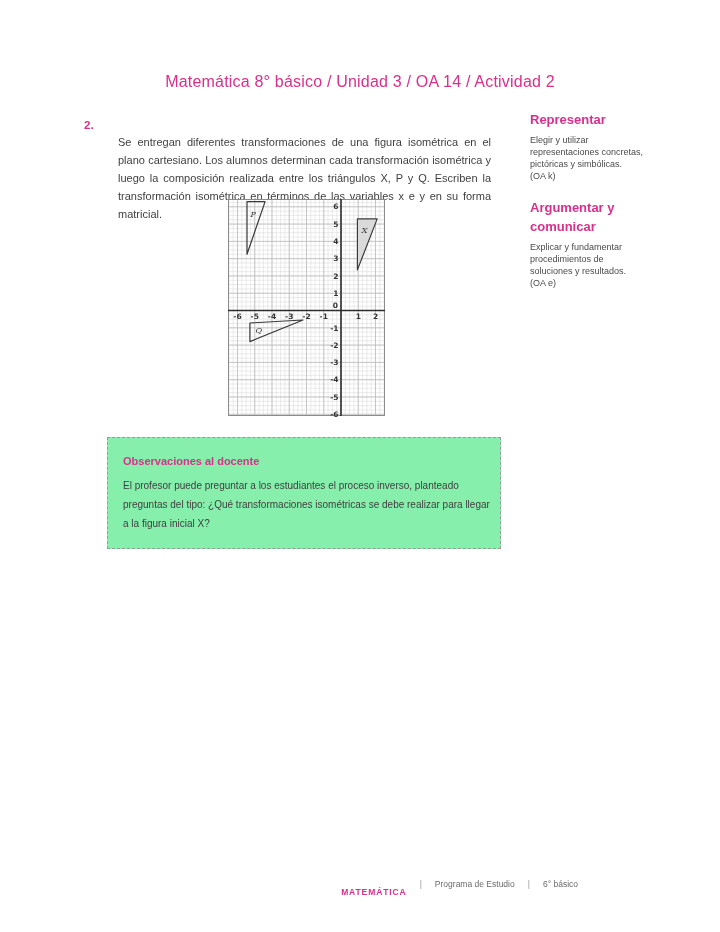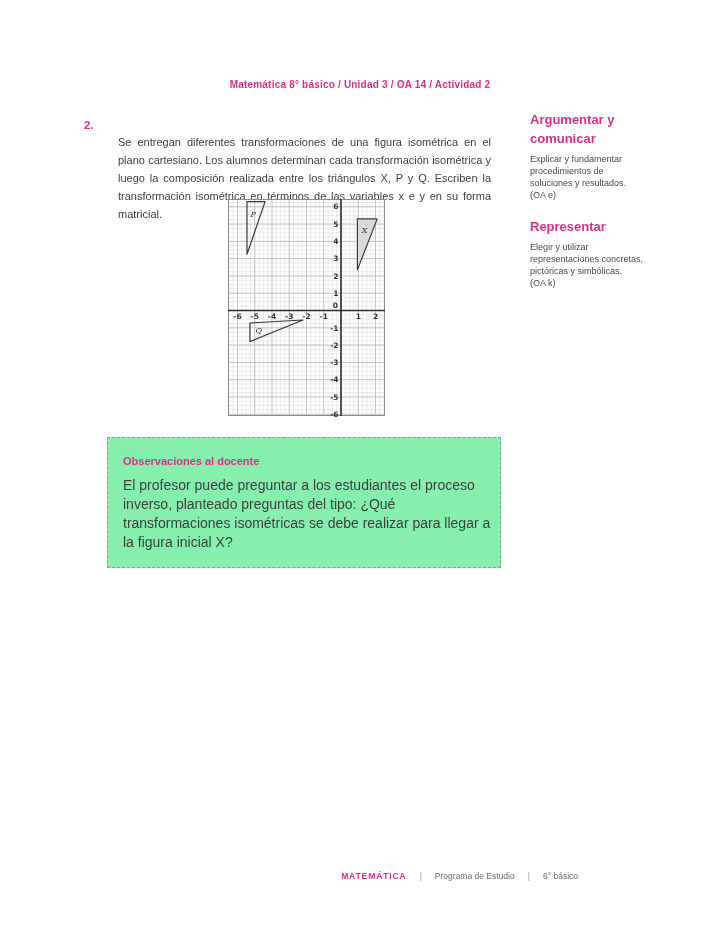--- a/index.html
+++ b/index.html
@@ -9,23 +9,23 @@
     font-family:"Liberation Sans","DejaVu Sans",sans-serif;
     color:#3f3f3f;
     position:relative;
     overflow:hidden;
   }
   .page{position:absolute;inset:0;background:#fff;}
 
   .doc-title{
     position:absolute;top:63px;left:0;right:0;
     text-align:center;
-    font-size:10px;font-weight:700;
+    font-size:16px;font-weight:400;
     color:var(--accent);
-    margin:16px;letter-spacing:.2px;
+    margin:10px;letter-spacing:.2px;
   }
 
   .activity{
     position:absolute;left:84px;top:116px;width:424px;
     display:flex;align-items:flex-start;
   }
   .activity .num{
     color:var(--accent);font-size:11.5px;font-weight:600;
     width:17px;flex:0 0 17px;line-height:18px;
   }
@@ -56,57 +56,57 @@
     border:1px dashed #9a9a9a;
     box-sizing:border-box;
     padding:17px 15px 15px 15px;
     background:#86efac;
   }
   .obs-box h4{
     margin:0 0 9px 0;font-size:11px;font-weight:600;
     color:var(--accent);
   }
   .obs-box p{
-    margin:0;font-size:14px;line-height:19px;color:#3f3f3f;width:372px;
+    margin:0;font-size:10px;line-height:19px;color:#3f3f3f;width:372px;
   }
 
   .footer{
     position:absolute;top:871px;right:142px;
     display:flex;align-items:center;gap:13px;
     font-size:8.5px;color:#6b6b6b;
   }
-  .footer .brand{color:var(--accent);letter-spacing:.9px;font-weight:600;}
+  .footer .brand{color:var(--accent);letter-spacing:.9px;font-weight:600;margin-top:16px;}
   .footer .sep{color:#9a9a9a;}
 </style>
 </head>
 <body style="--accent: #d9308b;">
 
 <div class="page">
 
   <h1 class="doc-title">Matemática 8° básico / Unidad 3 / OA 14 / Actividad 2</h1>
 
   <div class="activity">
     <span class="num">2.</span>
     <p>Se entregan diferentes transformaciones de una figura isométrica en el plano cartesiano. Los alumnos determinan cada transformación isométrica y luego la composición realizada entre los triángulos X, P y Q. Escriben la transformación isométrica en términos de las variables x e y en su forma matricial.</p>
   </div>
 
   <aside class="sidebar">
+    <section>
+      <h3>Representar</h3>
+      <p class="sb-body">Elegir y utilizar
+representaciones concretas,
+pictóricas y simbólicas.
+(OA k)</p>
+    </section>
     <section>
       <h3>Argumentar y comunicar</h3>
       <p class="sb-body">Explicar y fundamentar
 procedimientos de
 soluciones y resultados.
 (OA e)</p>
-    </section>
-    <section>
-      <h3>Representar</h3>
-      <p class="sb-body">Elegir y utilizar
-representaciones concretas,
-pictóricas y simbólicas.
-(OA k)</p>
     </section>
   </aside>
 
   <figure class="graph">
     <svg width="157" height="217" xmlns="http://www.w3.org/2000/svg">
         <line x1="0.8626373626373596" y1="0" x2="0.8626373626373596" y2="217" stroke="#d6d6d6" stroke-width="0.5"></line>
         <line x1="5.1758241758241725" y1="0" x2="5.1758241758241725" y2="217" stroke="#d6d6d6" stroke-width="0.5"></line>
         <line x1="9.489010989010985" y1="0" x2="9.489010989010985" y2="217" stroke="#d6d6d6" stroke-width="0.5"></line>
         <line x1="13.802197802197798" y1="0" x2="13.802197802197798" y2="217" stroke="#d6d6d6" stroke-width="0.5"></line>
         <line x1="18.11538461538461" y1="0" x2="18.11538461538461" y2="217" stroke="#d6d6d6" stroke-width="0.5"></line>

